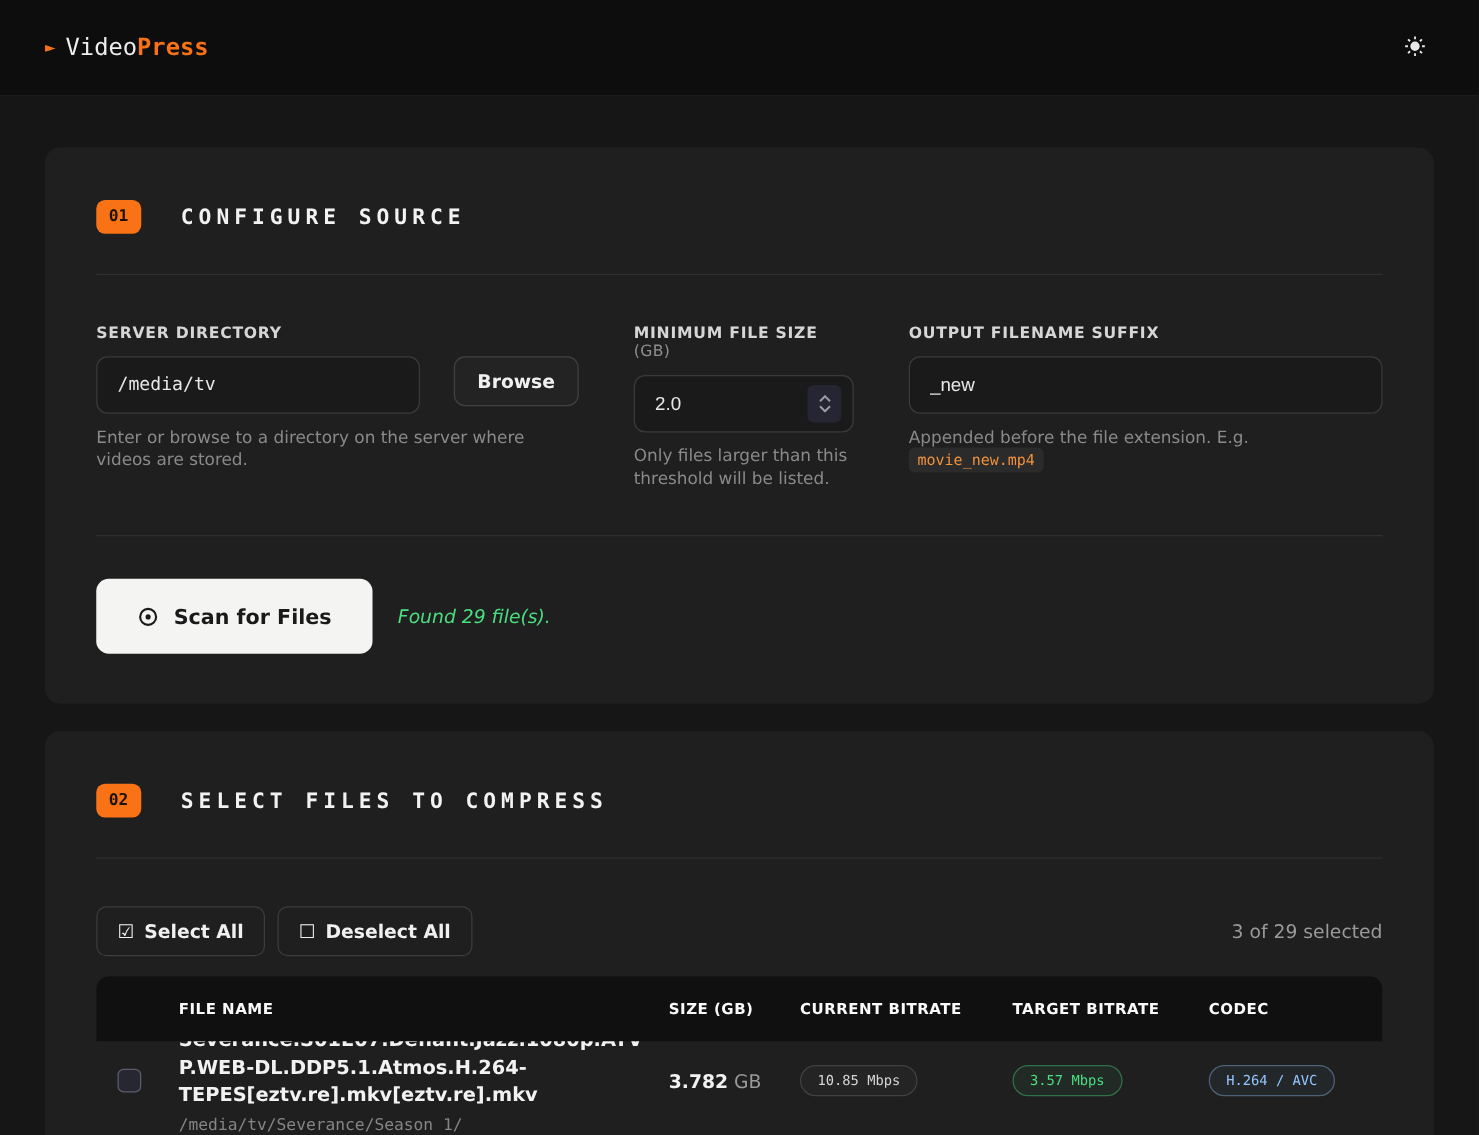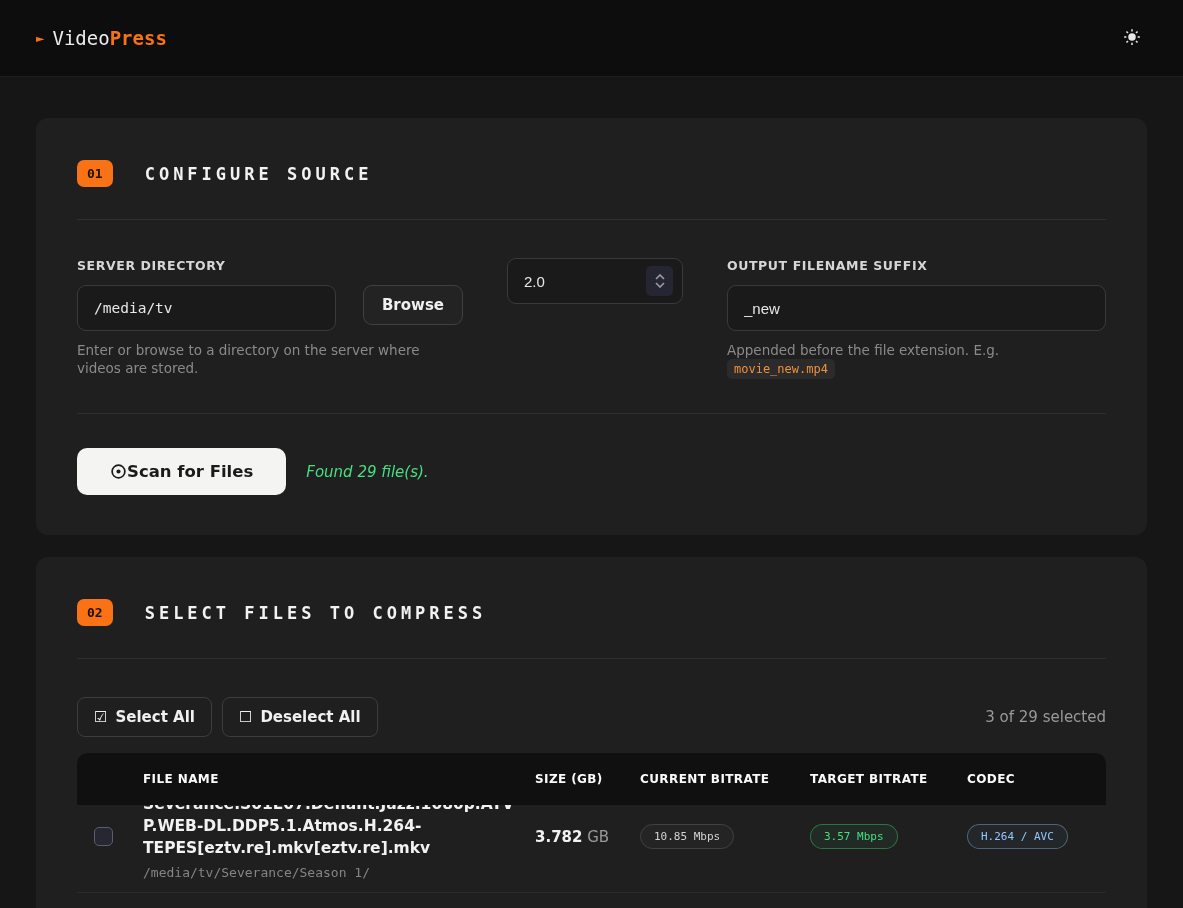--- a/index.html
+++ b/index.html
@@ -65,23 +65,23 @@
   
   .number-wrap { position: relative; }
   .spinner {
     position: absolute; right: 10px; top: 8px; width: 27px; height: 30px;
     background: #262633; border-radius: 5px; display: flex; flex-direction: column;
     align-items: center; justify-content: center; gap: 2px; cursor: pointer;
   }
   
   .scan-row { display: flex; align-items: center; gap: 20px; margin-top: 17px; padding-top: 17px; }
   .btn-primary {
-    height: 47px; padding: 0 33px; background: #f4f4f3; color: #1a1a1a;
+    height: 60px; padding: 0 33px; background: #f4f4f3; color: #1a1a1a;
     border: none; border-radius: 10px; font-size: 16.5px; font-weight: bold;
-    font-family: "DejaVu Sans", sans-serif; display: flex; align-items: center; 
+    font-family: "DejaVu Sans", sans-serif; display: flex; align-items: center; gap: 12px;
     cursor: pointer;
   }
   .scan-result { font-style: italic; color: #4ade80; font-size: 15px; }
   
   .toolbar { display: flex; align-items: center; justify-content: space-between; margin: 38px 0 16px 0; }
   .toolbar-left { display: flex; gap: 10px; }
   .btn-toggle {
     height: 40px; padding: 0 16px; background: transparent; border: 1px solid #3d3d3d;
     border-radius: 8px; color: #f0f0f0; font-weight: bold; font-size: 15px;
     font-family: "DejaVu Sans", sans-serif; display: flex; align-items: center; gap: 8px; cursor: pointer;
@@ -158,31 +158,36 @@
       <div>
         <div class="field-label">SERVER DIRECTORY</div>
         <div class="input-row">
           <input class="text-input mono-input" type="text" value="/media/tv" style="">
           <button class="btn-secondary">Browse</button>
         </div>
         <div class="help-text">Enter or browse to a directory on the server where videos are stored.</div>
       </div>
 
       <div>
+        <div class="field-label">
+          <span>MINIMUM FILE SIZE</span>
+          <span class="unit">(GB)</span>
+        </div>
         <div class="number-wrap">
           <input class="text-input" type="text" value="2.0" style="">
           <span class="spinner">
             <svg width="10" height="6" viewBox="0 0 10 6" fill="none" stroke="#9a9aa8" stroke-width="1.6">
                 <polyline points="1,5 5,1 9,5"></polyline>
               </svg>
             <svg width="10" height="6" viewBox="0 0 10 6" fill="none" stroke="#9a9aa8" stroke-width="1.6">
                 <polyline points="1,1 5,5 9,1"></polyline>
               </svg>
           </span>
         </div>
+        <div class="help-text">Only files larger than this threshold will be listed.</div>
       </div>
 
       <div>
         <div class="field-label">OUTPUT FILENAME SUFFIX</div>
         <input class="text-input" type="text" value="_new" style="">
         <div class="help-text">
           <span>Appended before the file extension. E.g.</span>
           <span class="code-pill">movie_new.mp4</span>
         </div>
       </div>

